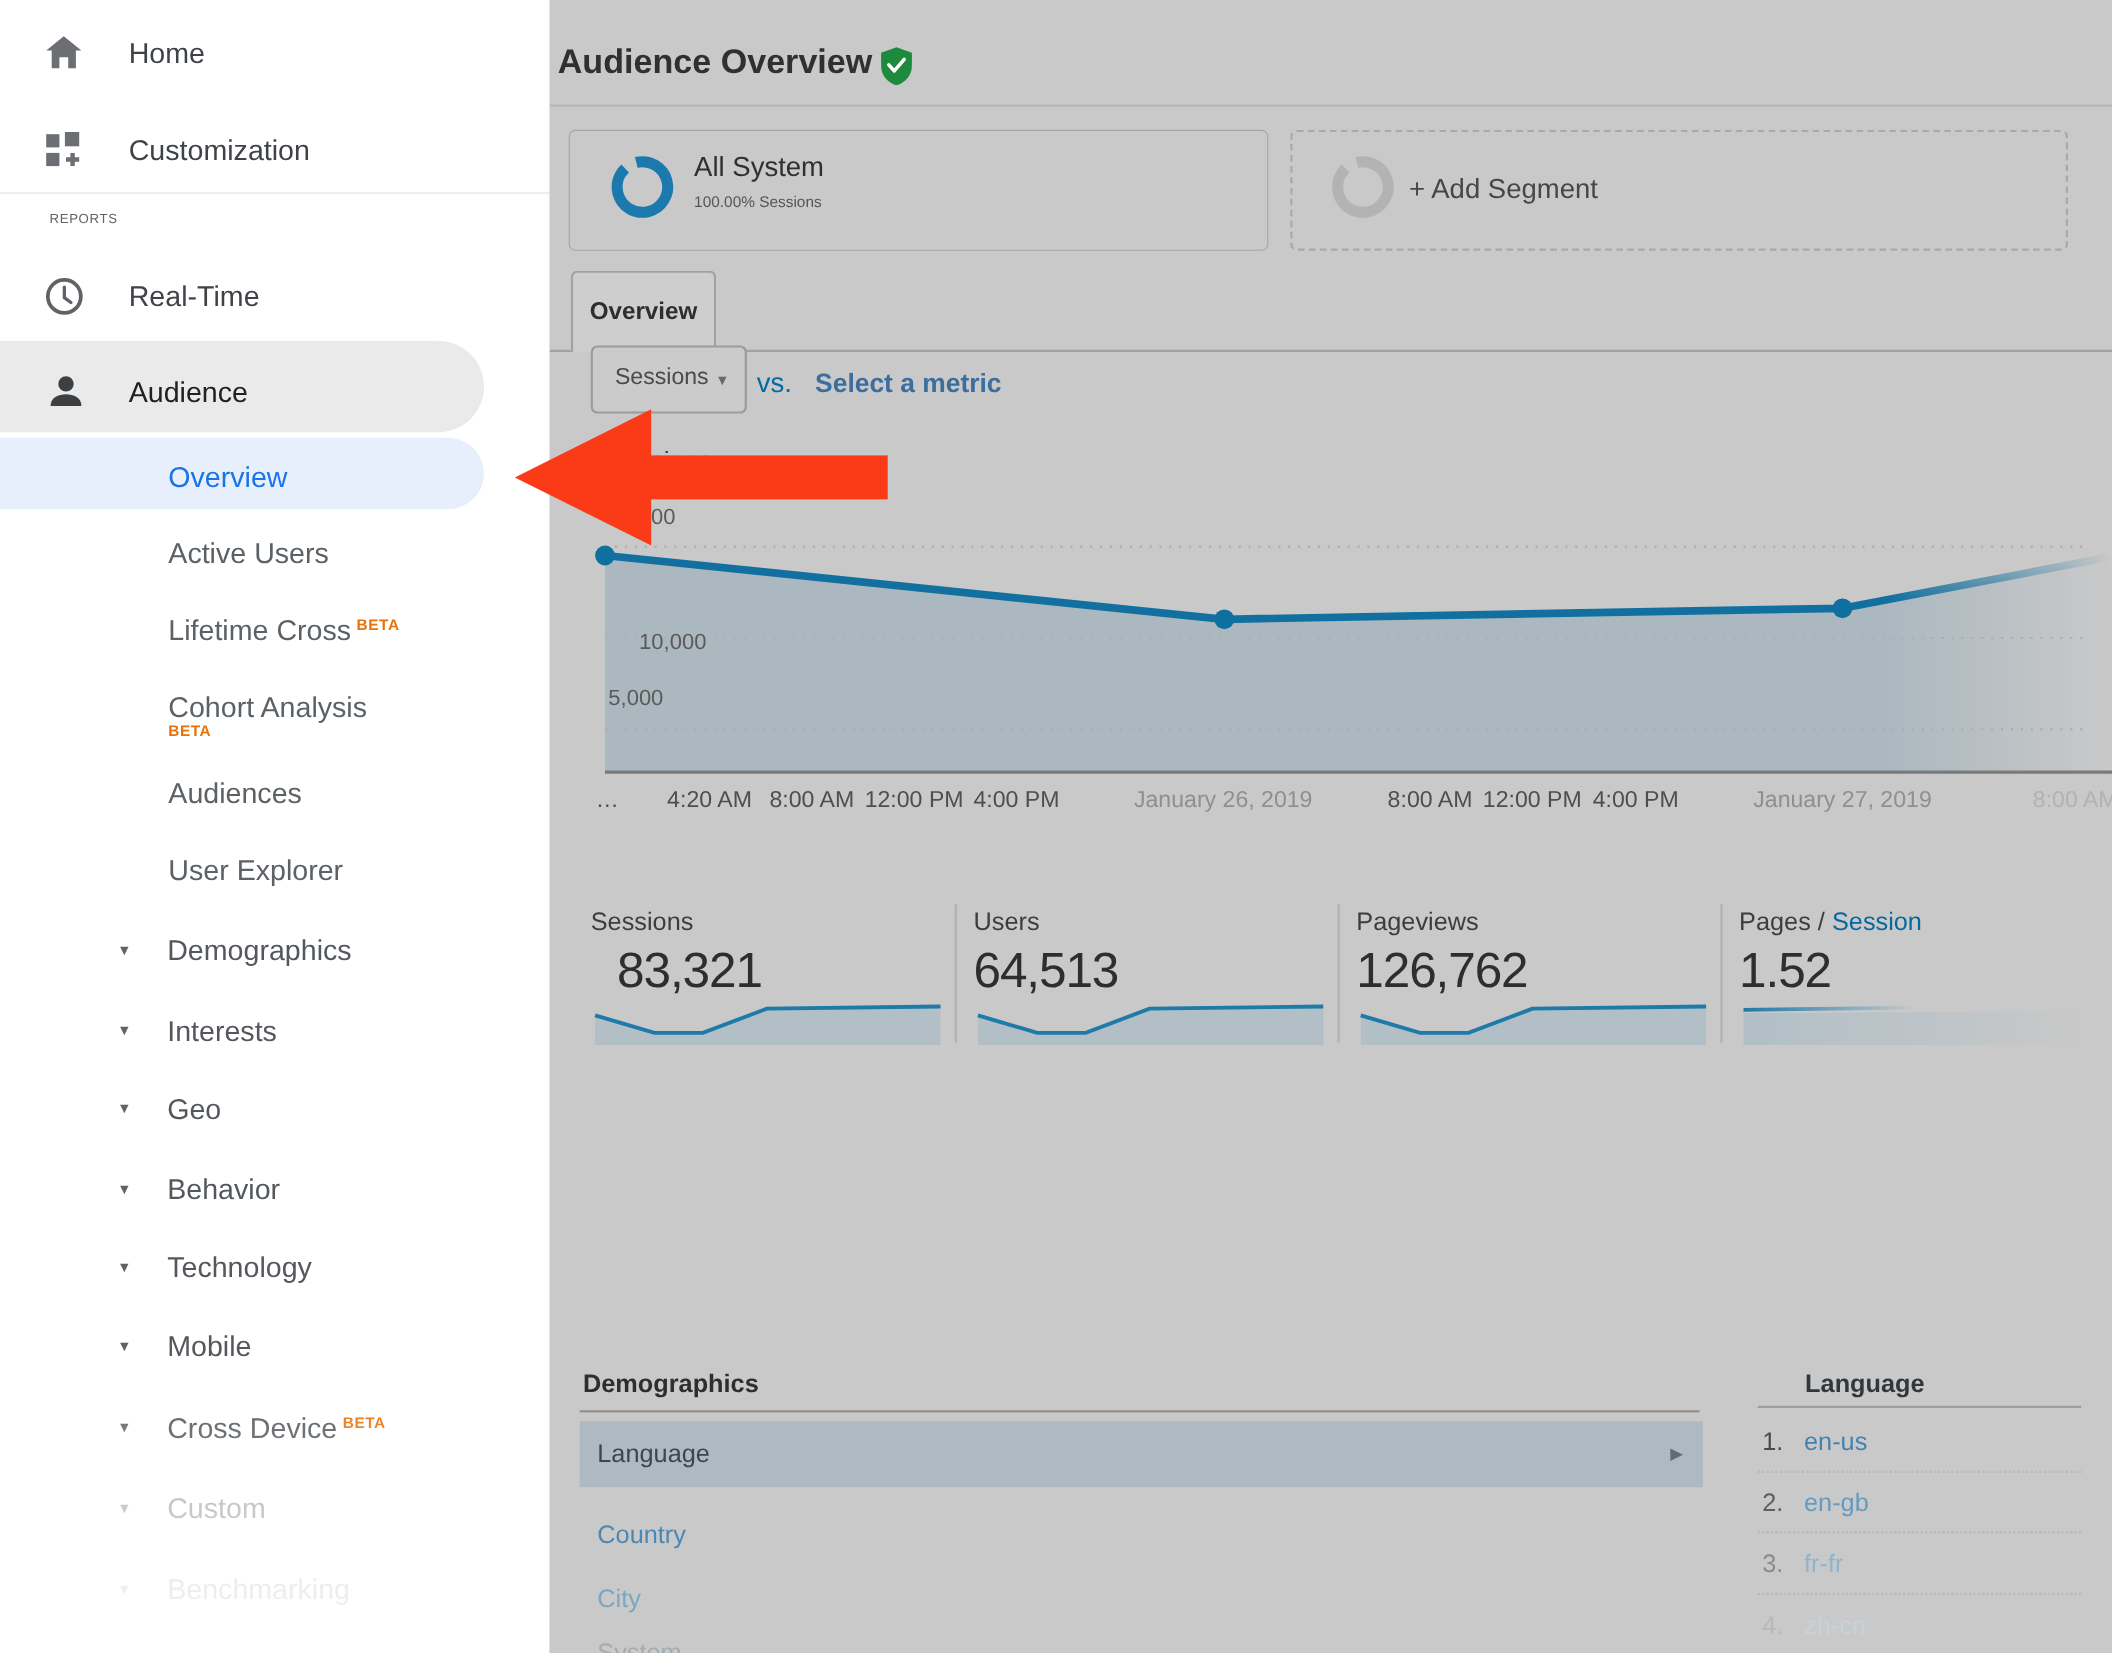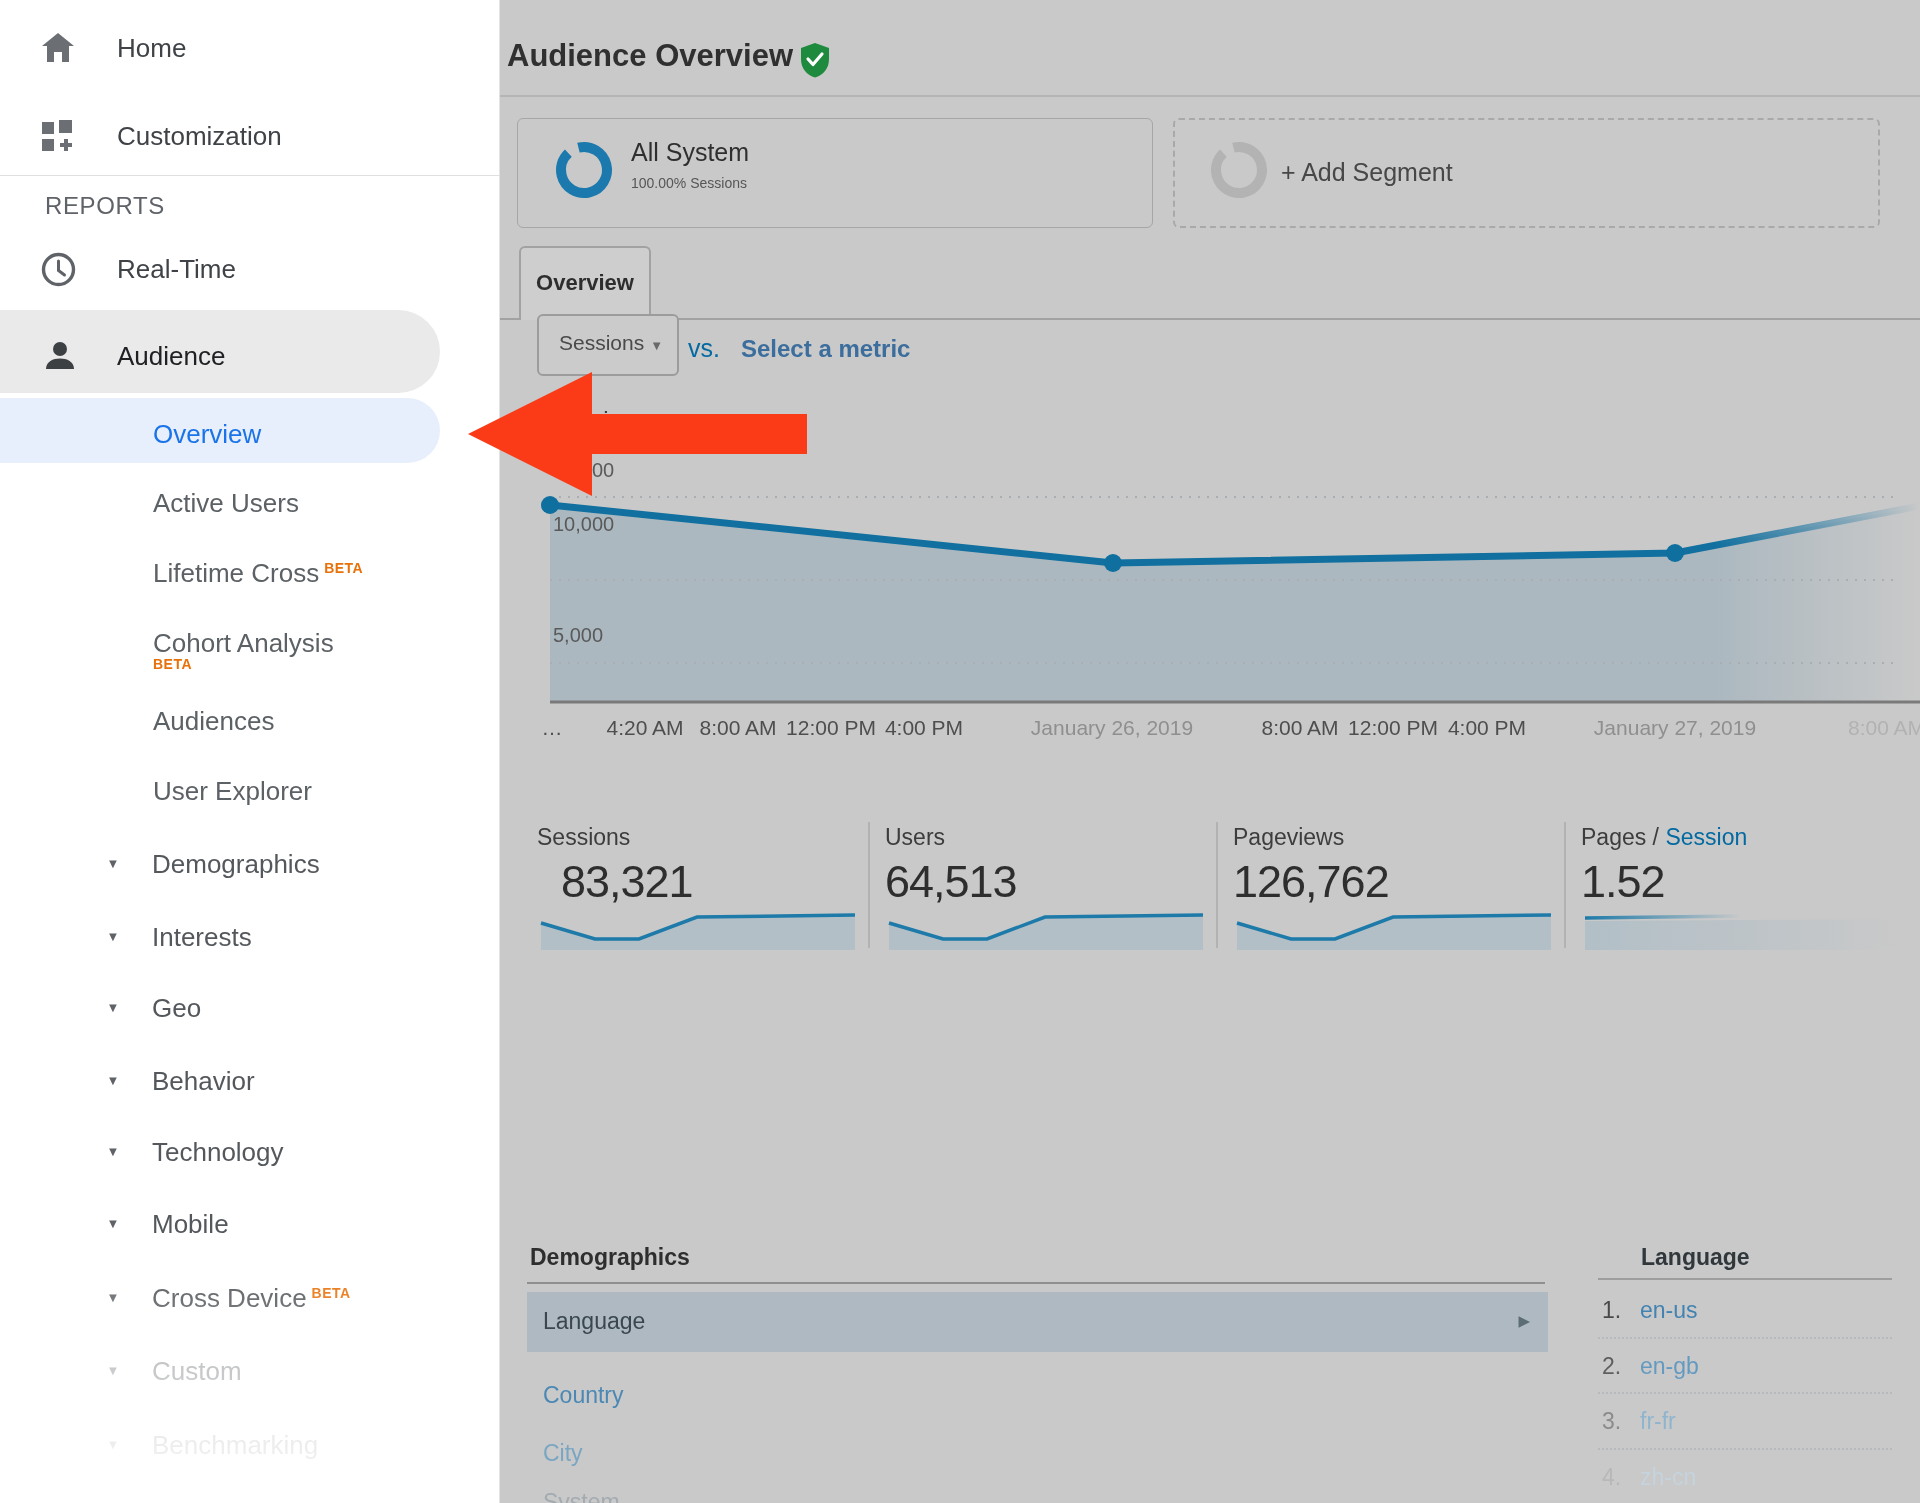--- a/index.html
+++ b/index.html
@@ -8,21 +8,21 @@
 
   
   .sidebar{position:absolute;left:0;top:0;width:500px;height:1503px;background:#ffffff;z-index:10;border-right:1px solid #e3e3e3;box-sizing:border-box;}
   .side-item-label{position:absolute;left:117px;font-size:26px;line-height:30px;color:#3f4347;white-space:nowrap;}
   .side-sub{position:absolute;left:153px;font-size:26px;line-height:30px;color:#5c6165;white-space:nowrap;}
   .side-group-label{position:absolute;left:152px;font-size:26px;line-height:30px;color:#54585c;white-space:nowrap;}
   .tri{position:absolute;left:101px;width:24px;text-align:center;font-size:13px;line-height:16px;color:#5f6368;}
   .beta-sup{font-size:14px;font-weight:bold;color:#e8710a;position:relative;top:-9px;margin-left:5px;letter-spacing:.5px;}
   .beta-below{position:absolute;left:153px;font-size:14px;font-weight:bold;color:#e8710a;letter-spacing:.5px;}
   .divider{position:absolute;left:0;width:500px;height:1px;background:#e0e0e0;}
-  .reports{position:absolute;left:45px;top:192px;font-size:24px;letter-spacing:.6px;color:#5f6368;}
+  .reports{position:absolute;left:45px;top:192px;font-size:12px;letter-spacing:.6px;color:#5f6368;}
   .pill-aud{position:absolute;left:0;top:310px;width:440px;height:83px;background:#eaeaea;border-radius:0 42px 42px 0;}
   .pill-ovr{position:absolute;left:0;top:398px;width:440px;height:65px;background:#e8effc;border-radius:0 33px 33px 0;}
   .ovr-label{position:absolute;left:153px;top:419px;font-size:26px;line-height:30px;color:#1a73e8;}
   .fade-bottom{position:absolute;left:0;top:1255px;width:499px;height:248px;background:linear-gradient(to bottom,rgba(255,255,255,0),rgba(255,255,255,.85));pointer-events:none;}
   .dim55{opacity:.55;} .dim30{opacity:.3;}
 
   
   .main-header{position:absolute;left:500px;top:0;width:1420px;height:95px;border-bottom:2px solid #b5b5b5;}
   .page-title{position:absolute;left:507px;top:38px;font-size:31px;font-weight:bold;color:#303030;white-space:nowrap;}
   .card-allusers{position:absolute;left:517px;top:118px;width:636px;height:110px;border:1px solid #a6a6a6;border-radius:6px;box-sizing:border-box;}
@@ -96,21 +96,21 @@
 
   <div class="dropdown">
     <span class="dd-label">Sessions</span>
     <span class="dd-caret">▼</span>
   </div>
   <div class="vs">vs.</div>
   <div class="sel-metric">Select a metric</div>
 
   <div class="chart-title">Sessions</div>
   <div class="ylab" style="top:459px;">15,000</div>
-  <div class="ylab" style="top:513px;">10,000</div>
+  <div class="ylab" style="top:573px;margin-left:28px;">10,000</div>
   <div class="ylab" style="top:624px;">5,000</div>
 
   <svg class="abs" style="left:500px;top:380px;" width="1420" height="330" viewBox="0 0 1420 330">
     <defs>
       <linearGradient id="areaGrad" x1="0" y1="0" x2="1" y2="0">
         <stop offset="0" stop-color="#93aab8" stop-opacity="0.55"></stop>
         <stop offset="0.85" stop-color="#93aab8" stop-opacity="0.55"></stop>
         <stop offset="1" stop-color="#93aab8" stop-opacity="0"></stop>
       </linearGradient>
       <linearGradient id="lineGrad" x1="0" y1="0" x2="1" y2="0">

